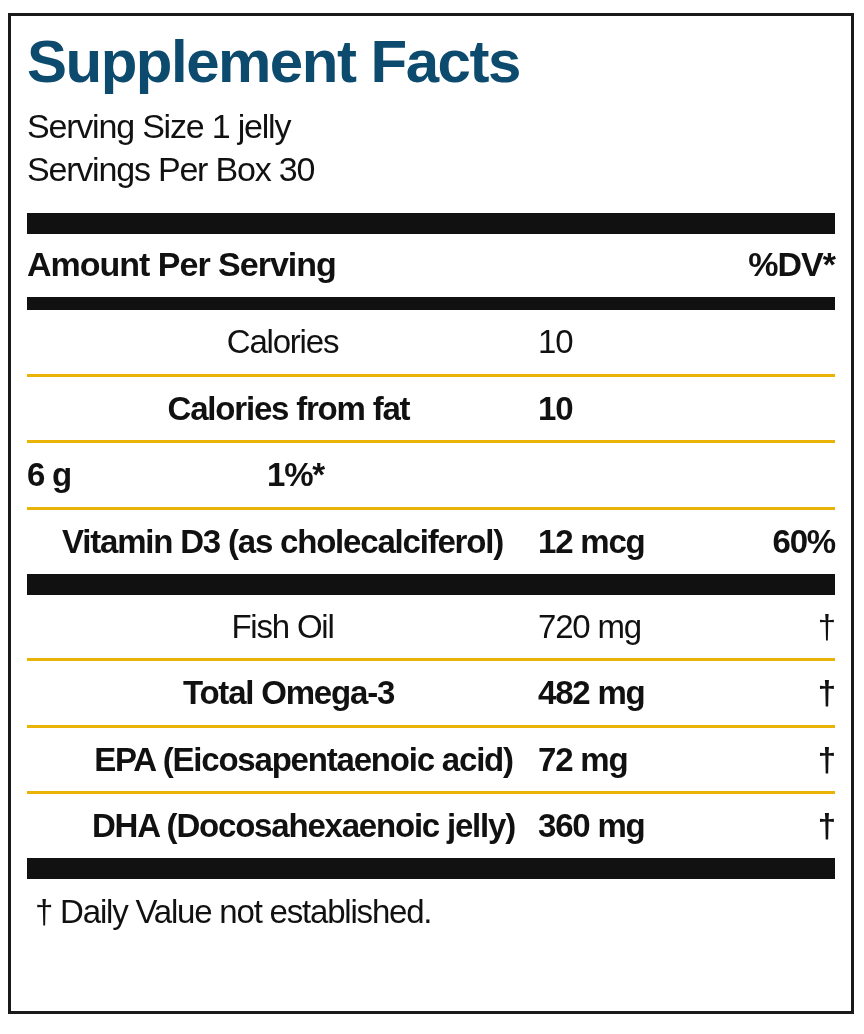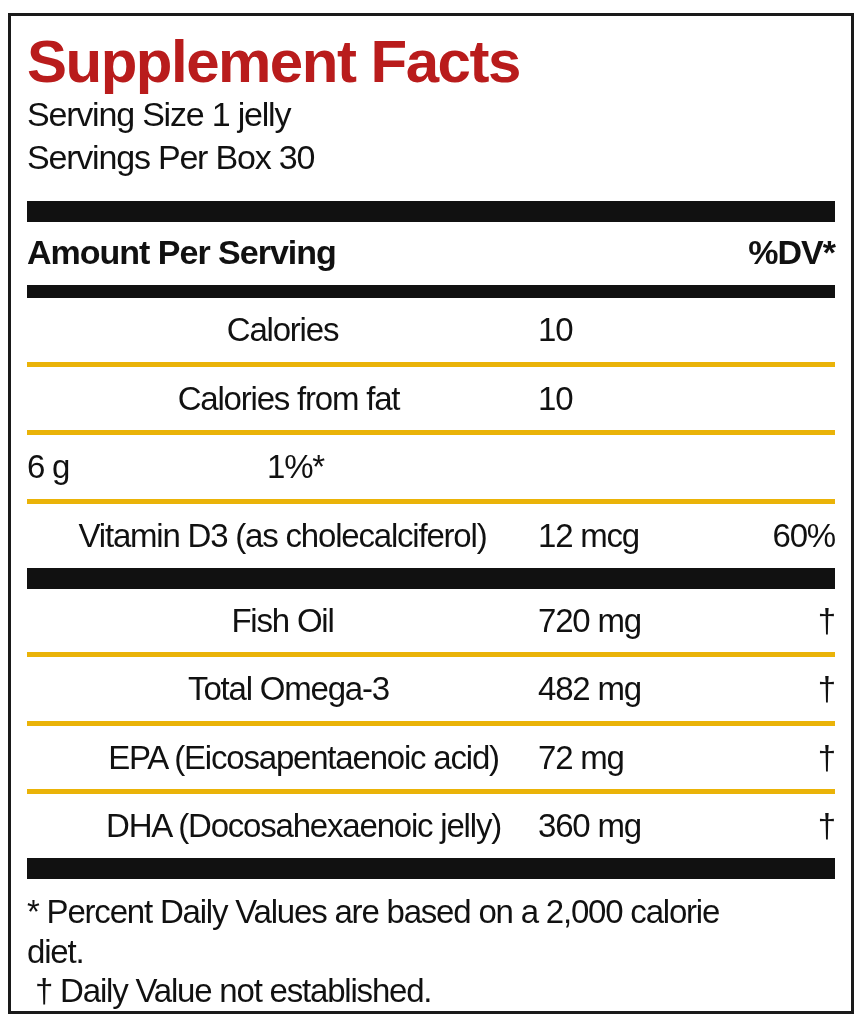--- a/index.html
+++ b/index.html
@@ -17,23 +17,24 @@
     background: #ffffff;
     padding: 0 16px;
     overflow: hidden;
   }
   .title {
     font-size: 60px;
     font-weight: bold;
     letter-spacing: -1.5px;
     line-height: 1.05;
     margin-top: 14px;
-    color: #b91c1c;
+    color: #0c4a6e;
   }
   .serving-block {
+    margin-top: 12px;
     font-size: 34px;
     letter-spacing: -1.2px;
     line-height: 1.25;
   }
   .bar {
     background: #111111;
     width: 100%;
   }
   .bar-thick { height: 21px; }
   .bar-medium { height: 13px; }
@@ -49,21 +50,21 @@
   }
   .rows { width: 100%; }
   .row {
     display: flex;
     align-items: baseline;
     padding: 15px 0 14px 0;
     font-size: 33px;
     letter-spacing: -1.2px;
     line-height: 1.05;
   }
-  .row + .row { border-top: 5px solid #eab308; }
+  .row + .row { border-top: 3px solid #eab308; font-weight: bold; }
   .row .name { flex: 1 1 auto; text-align: center; }
   .row .amt  { flex: 0 0 150px; text-align: left; white-space: nowrap; }
   .row .dv   { flex: 0 0 147px; text-align: right; white-space: nowrap; }
   .indent-0 .name { padding-left: 0; }
   .indent-1 .name { padding-left: 12px; }
   .indent-2 .name { padding-left: 42px; }
   .footnotes {
     margin-top: 13px;
     font-size: 33px;
     letter-spacing: -1.2px;
@@ -136,17 +137,16 @@
     <div class="row indent-2">
       <span class="name">DHA (Docosahexaenoic jelly)</span>
       <span class="amt">360 mg</span>
       <span class="dv">†</span>
     </div>
   </div>
 
   <div class="bar bar-thick"></div>
 
   <div class="footnotes">
-    <p class="footnote-dv">* Percent Daily Values are based on a 2,000 calorie diet.</p>
     <p class="footnote-dagger">† Daily Value not established.</p>
   </div>
 
 </div>
 
 </body></html>

